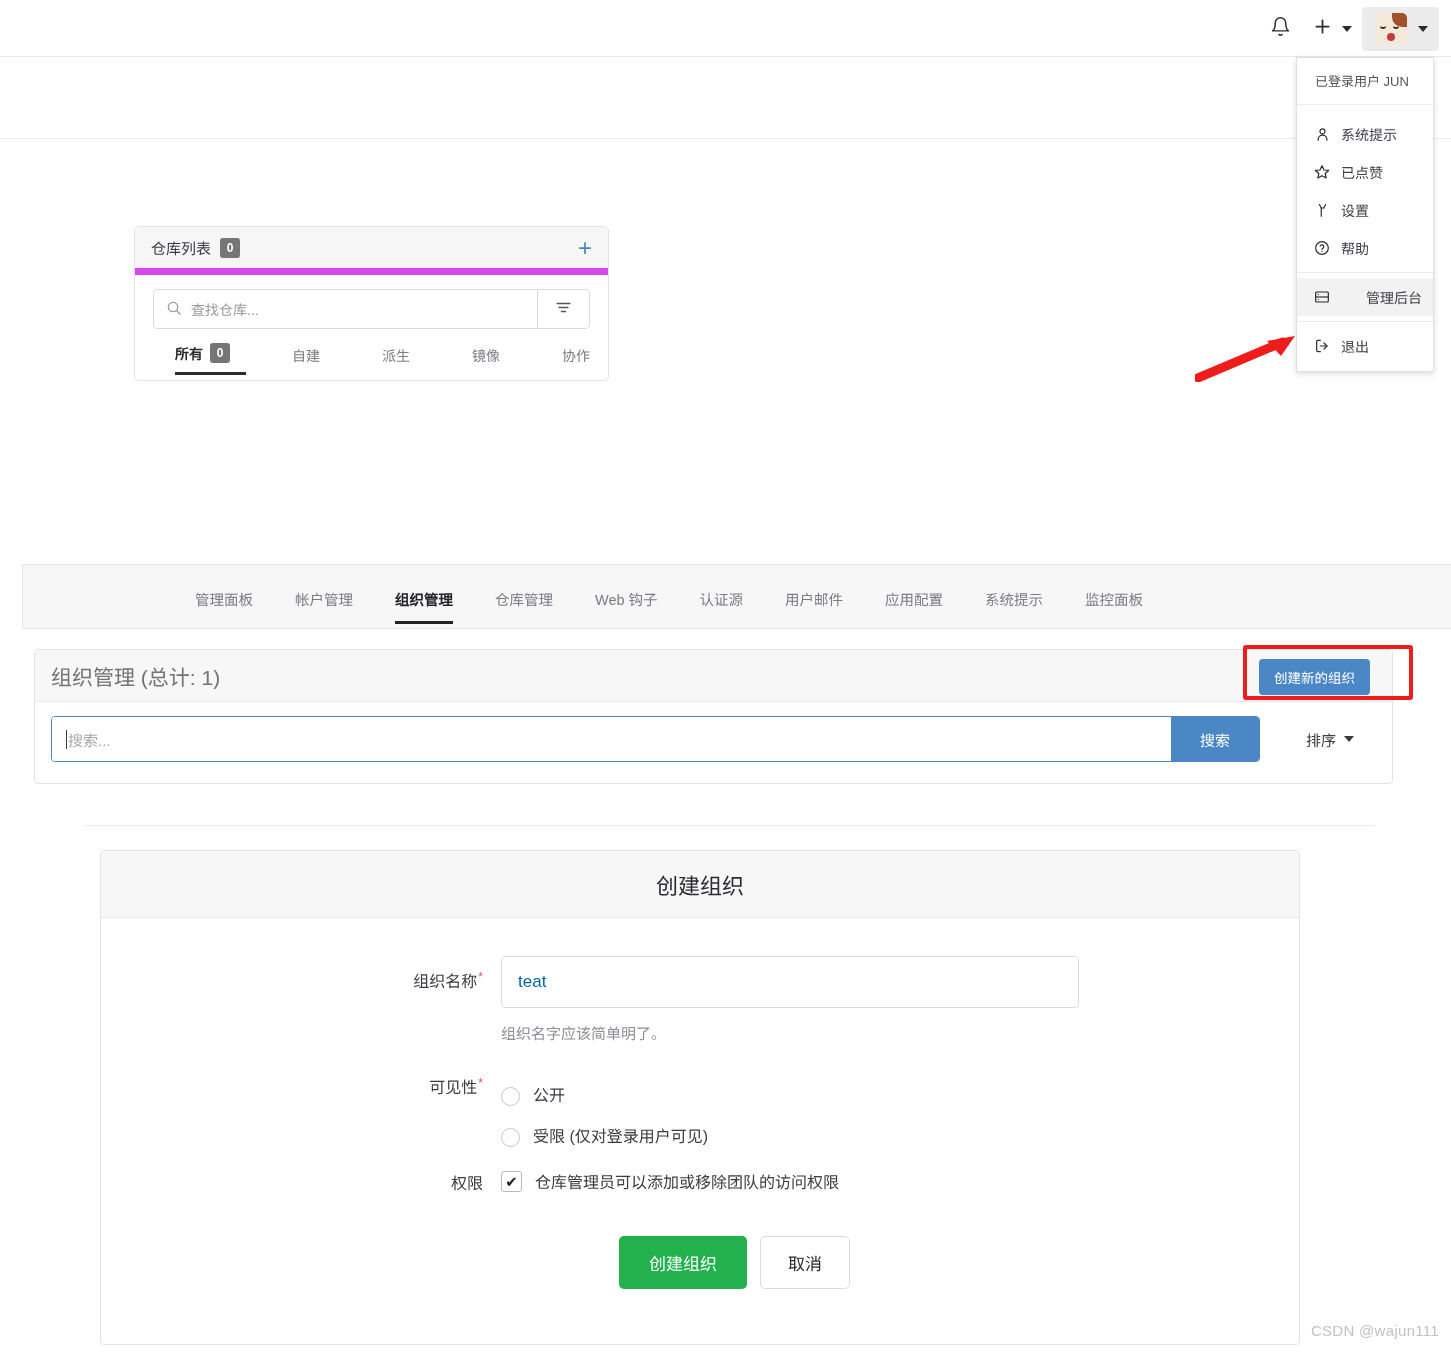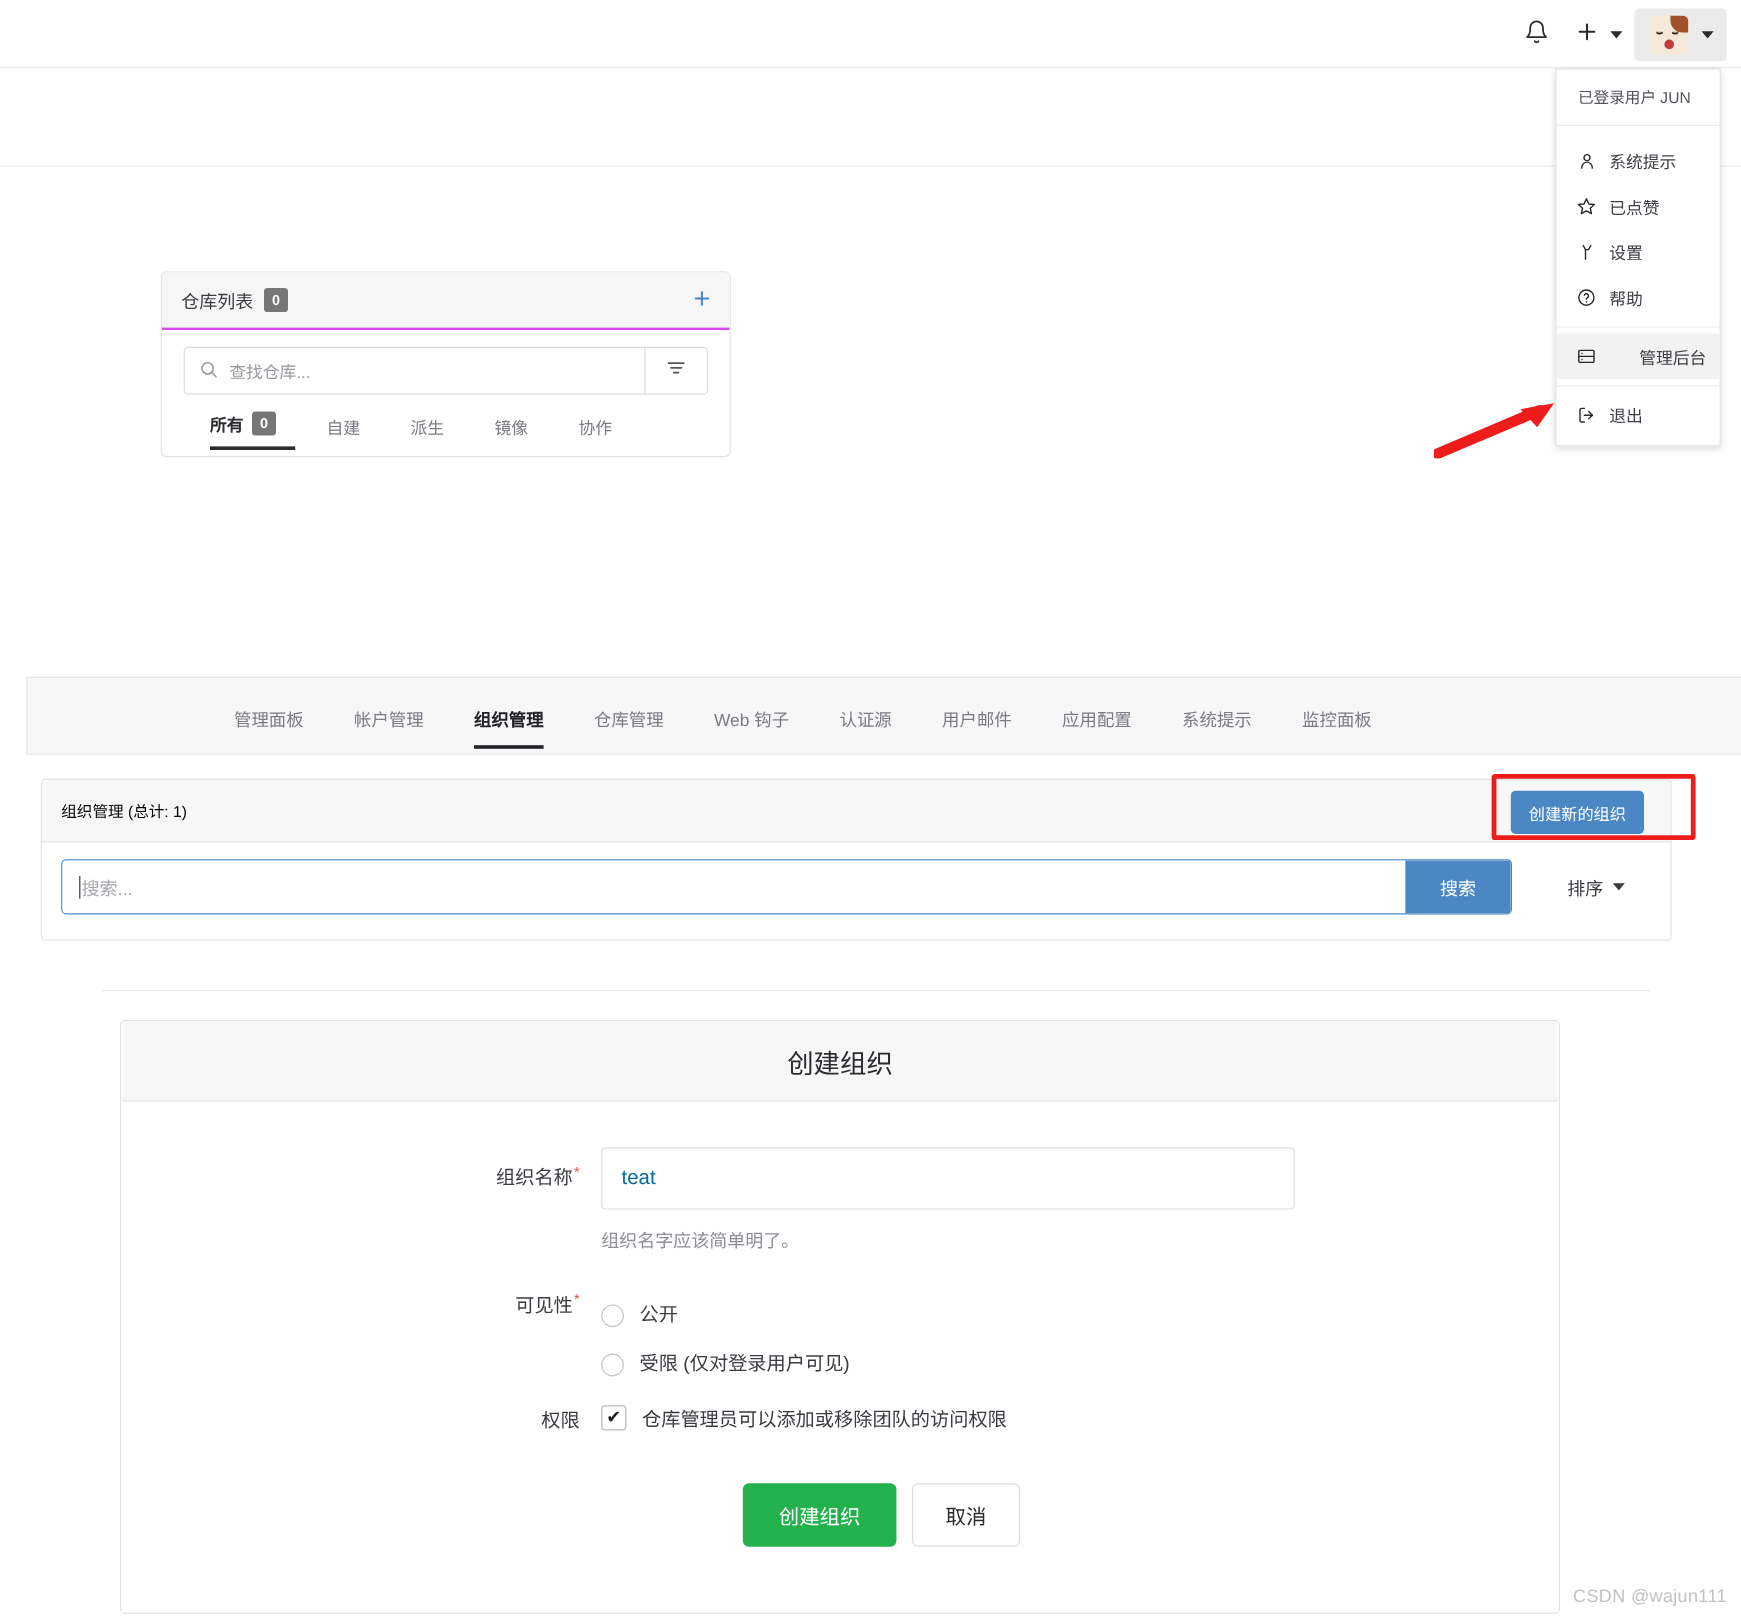--- a/index.html
+++ b/index.html
@@ -174,21 +174,21 @@
     left: 134px; top: 226px;
     width: 475px; height: 155px;
     border: 1px solid #e3e3e6;
     border-radius: 5px;
     background: #fff;
     overflow: hidden;
   }
   .repo-card-head {
     height: 48px;
     background: #f6f6f7;
-    border-bottom: 2px solid #d946ef;
+    border-bottom: 7px solid #d946ef;
     display: flex;
     align-items: center;
     padding: 0 16px;
   }
   .repo-card-title {
     font-size: 15px;
     color: #3b3b42;
   }
   .count-badge {
     display: inline-flex;
@@ -235,24 +235,24 @@
     color: #55555c;
   }
   .repo-filter-tabs {
     display: flex;
     gap: 0;
     margin: 8px 18px 0 18px;
     padding-left: 22px;
   }
   .rft {
     display: flex;
-    align-items: flex-end;
+    align-items: center;
     gap: 7px;
     padding: 6px 16px 9px 0;
-    margin-right: 26px;
+    margin-right: 46px;
     font-size: 14px;
     color: #7c7c85;
     cursor: pointer;
     white-space: nowrap;
   }
   .rft.active {
     color: #2b2b30;
     font-weight: bold;
     border-bottom: 3px solid #2b2b30;
   }
@@ -302,22 +302,22 @@
   .admin-card-head {
     height: 52px;
     background: #f7f7f8;
     border-bottom: 1px solid #e7e7ea;
     display: flex;
     align-items: center;
     padding: 0 16px;
     position: relative;
   }
   .admin-card-title {
-    font-size: 13px;
-    color: #000000;
+    font-size: 21px;
+    color: #737373;
   }
   .btn-blue {
     background: #4a87c4;
     color: #fff;
     border: none;
     border-radius: 4px;
     font-size: 13.5px;
     padding: 8px 15px;
     cursor: pointer;
     font-family: inherit;

